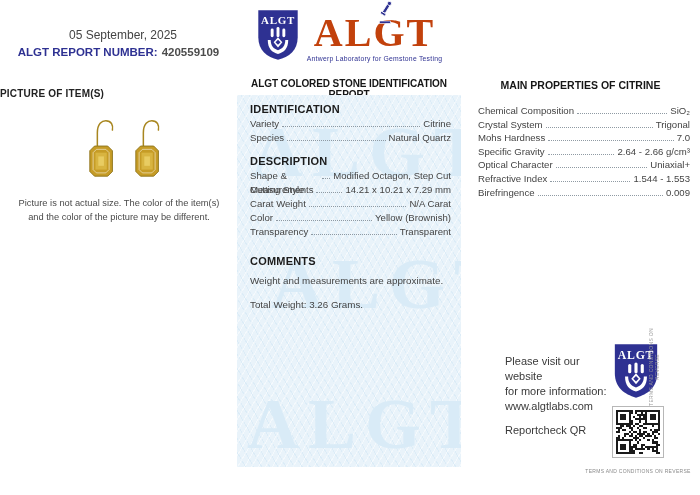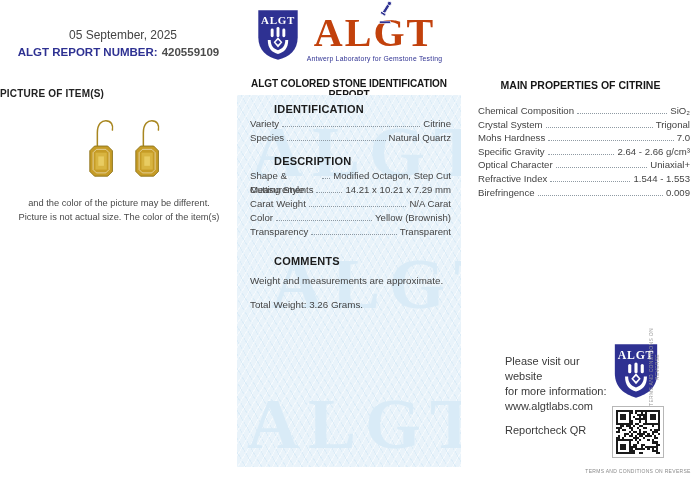--- a/index.html
+++ b/index.html
@@ -28,21 +28,21 @@
   .blue-panel { position:absolute; top:95px; left:237px; width:224px; height:372px; background:#e9f3fa;
     background-image:
       repeating-linear-gradient(120deg, rgba(255,255,255,.5) 0 1px, transparent 1px 6px),
       repeating-linear-gradient(60deg, rgba(187,219,240,.28) 0 1px, transparent 1px 7px);
     overflow:hidden; }
   .wm { position:absolute; font-family:"Liberation Serif","DejaVu Serif",serif; font-weight:bold; font-size:72px; letter-spacing:9px; color:#d9ebf7; user-select:none; }
   .wm1 { top:16px; left:14px; }
   .wm2 { top:148px; left:34px; }
   .wm3 { top:288px; left:10px; }
   .panel-content { position:relative; z-index:2; padding:8px 10px 0 13px; }
-  .sec-heading { font-size:11px; font-weight:bold; color:#1c1c1c; letter-spacing:.2px; height:13px;margin-left:24px; }
+  .sec-heading { font-size:11px; font-weight:bold; color:#1c1c1c; letter-spacing:.2px; height:13px; }
   .sec-heading.desc { margin-top:10px; }
   .sec-heading.comm { margin-top:16px; }
   .kv-row { display:flex; align-items:baseline; font-size:9.6px; color:#444; height:14px; line-height:14px; }
   .kv-row .dots { flex:1; border-bottom:1px dotted #8f9aa3; margin:0 3px 3px 3px; min-width:8px; }
   .kv-row .val { white-space:nowrap; }
   .comment-line { font-size:9.8px; color:#444; line-height:13.5px; }
   .comment-weight { margin-top:11px; font-size:9.8px; color:#444; }
   .id-rows { margin-top:1px; }
 
   
@@ -83,22 +83,22 @@
     <svg width="32" height="66" viewBox="0 0 34 66">
       <path d="M11,34 L11,18 C11,8 16,5 20,5 C26,5 28,10 27,15" fill="none" stroke="#a8861f" stroke-width="1.6" stroke-linecap="round"></path>
       <polygon points="8,32 22,32 27,37 27,59 22,64 8,64 3,59 3,37" fill="#c69c26" stroke="#8f741c" stroke-width="1"></polygon>
       <polygon points="10,35.5 20,35.5 23.5,39 23.5,57 20,60.5 10,60.5 6.5,57 6.5,39" fill="none" stroke="rgba(255,255,255,0.55)" stroke-width="1"></polygon>
       <rect x="9" y="39" width="12" height="18" fill="#d8b440"></rect>
       <rect x="12" y="43" width="6" height="10" fill="#e8cc62"></rect>
     </svg>
   </div>
 
   <div class="disclaimer">
+    <div>Picture is not actual size. The color of the item(s)</div>
     <div>and the color of the picture may be different.</div>
-    <div>Picture is not actual size. The color of the item(s)</div>
   </div>
 
   <div class="logo-block">
     <svg width="44" height="54" viewBox="0 0 60 74">
       <path d="M3,3 H57 V40 C57,58 45,67 30,71 C15,67 3,58 3,40 Z" fill="#2e3192"></path>
       <text x="30" y="22" font-size="15" font-family="Liberation Serif, DejaVu Serif, serif" font-weight="bold" fill="#ffffff" text-anchor="middle" letter-spacing="1">ALGT</text>
       <rect x="20" y="28" width="4" height="12" rx="2" fill="#fff"></rect>
       <rect x="28" y="26" width="4" height="14" rx="2" fill="#fff"></rect>
       <rect x="36" y="28" width="4" height="12" rx="2" fill="#fff"></rect>
       <path d="M16,44 C16,56 22,61 30,63 C38,61 44,56 44,44 L40,44 C40,52 36,56 30,58 C24,56 20,52 20,44 Z" fill="#fff"></path>

